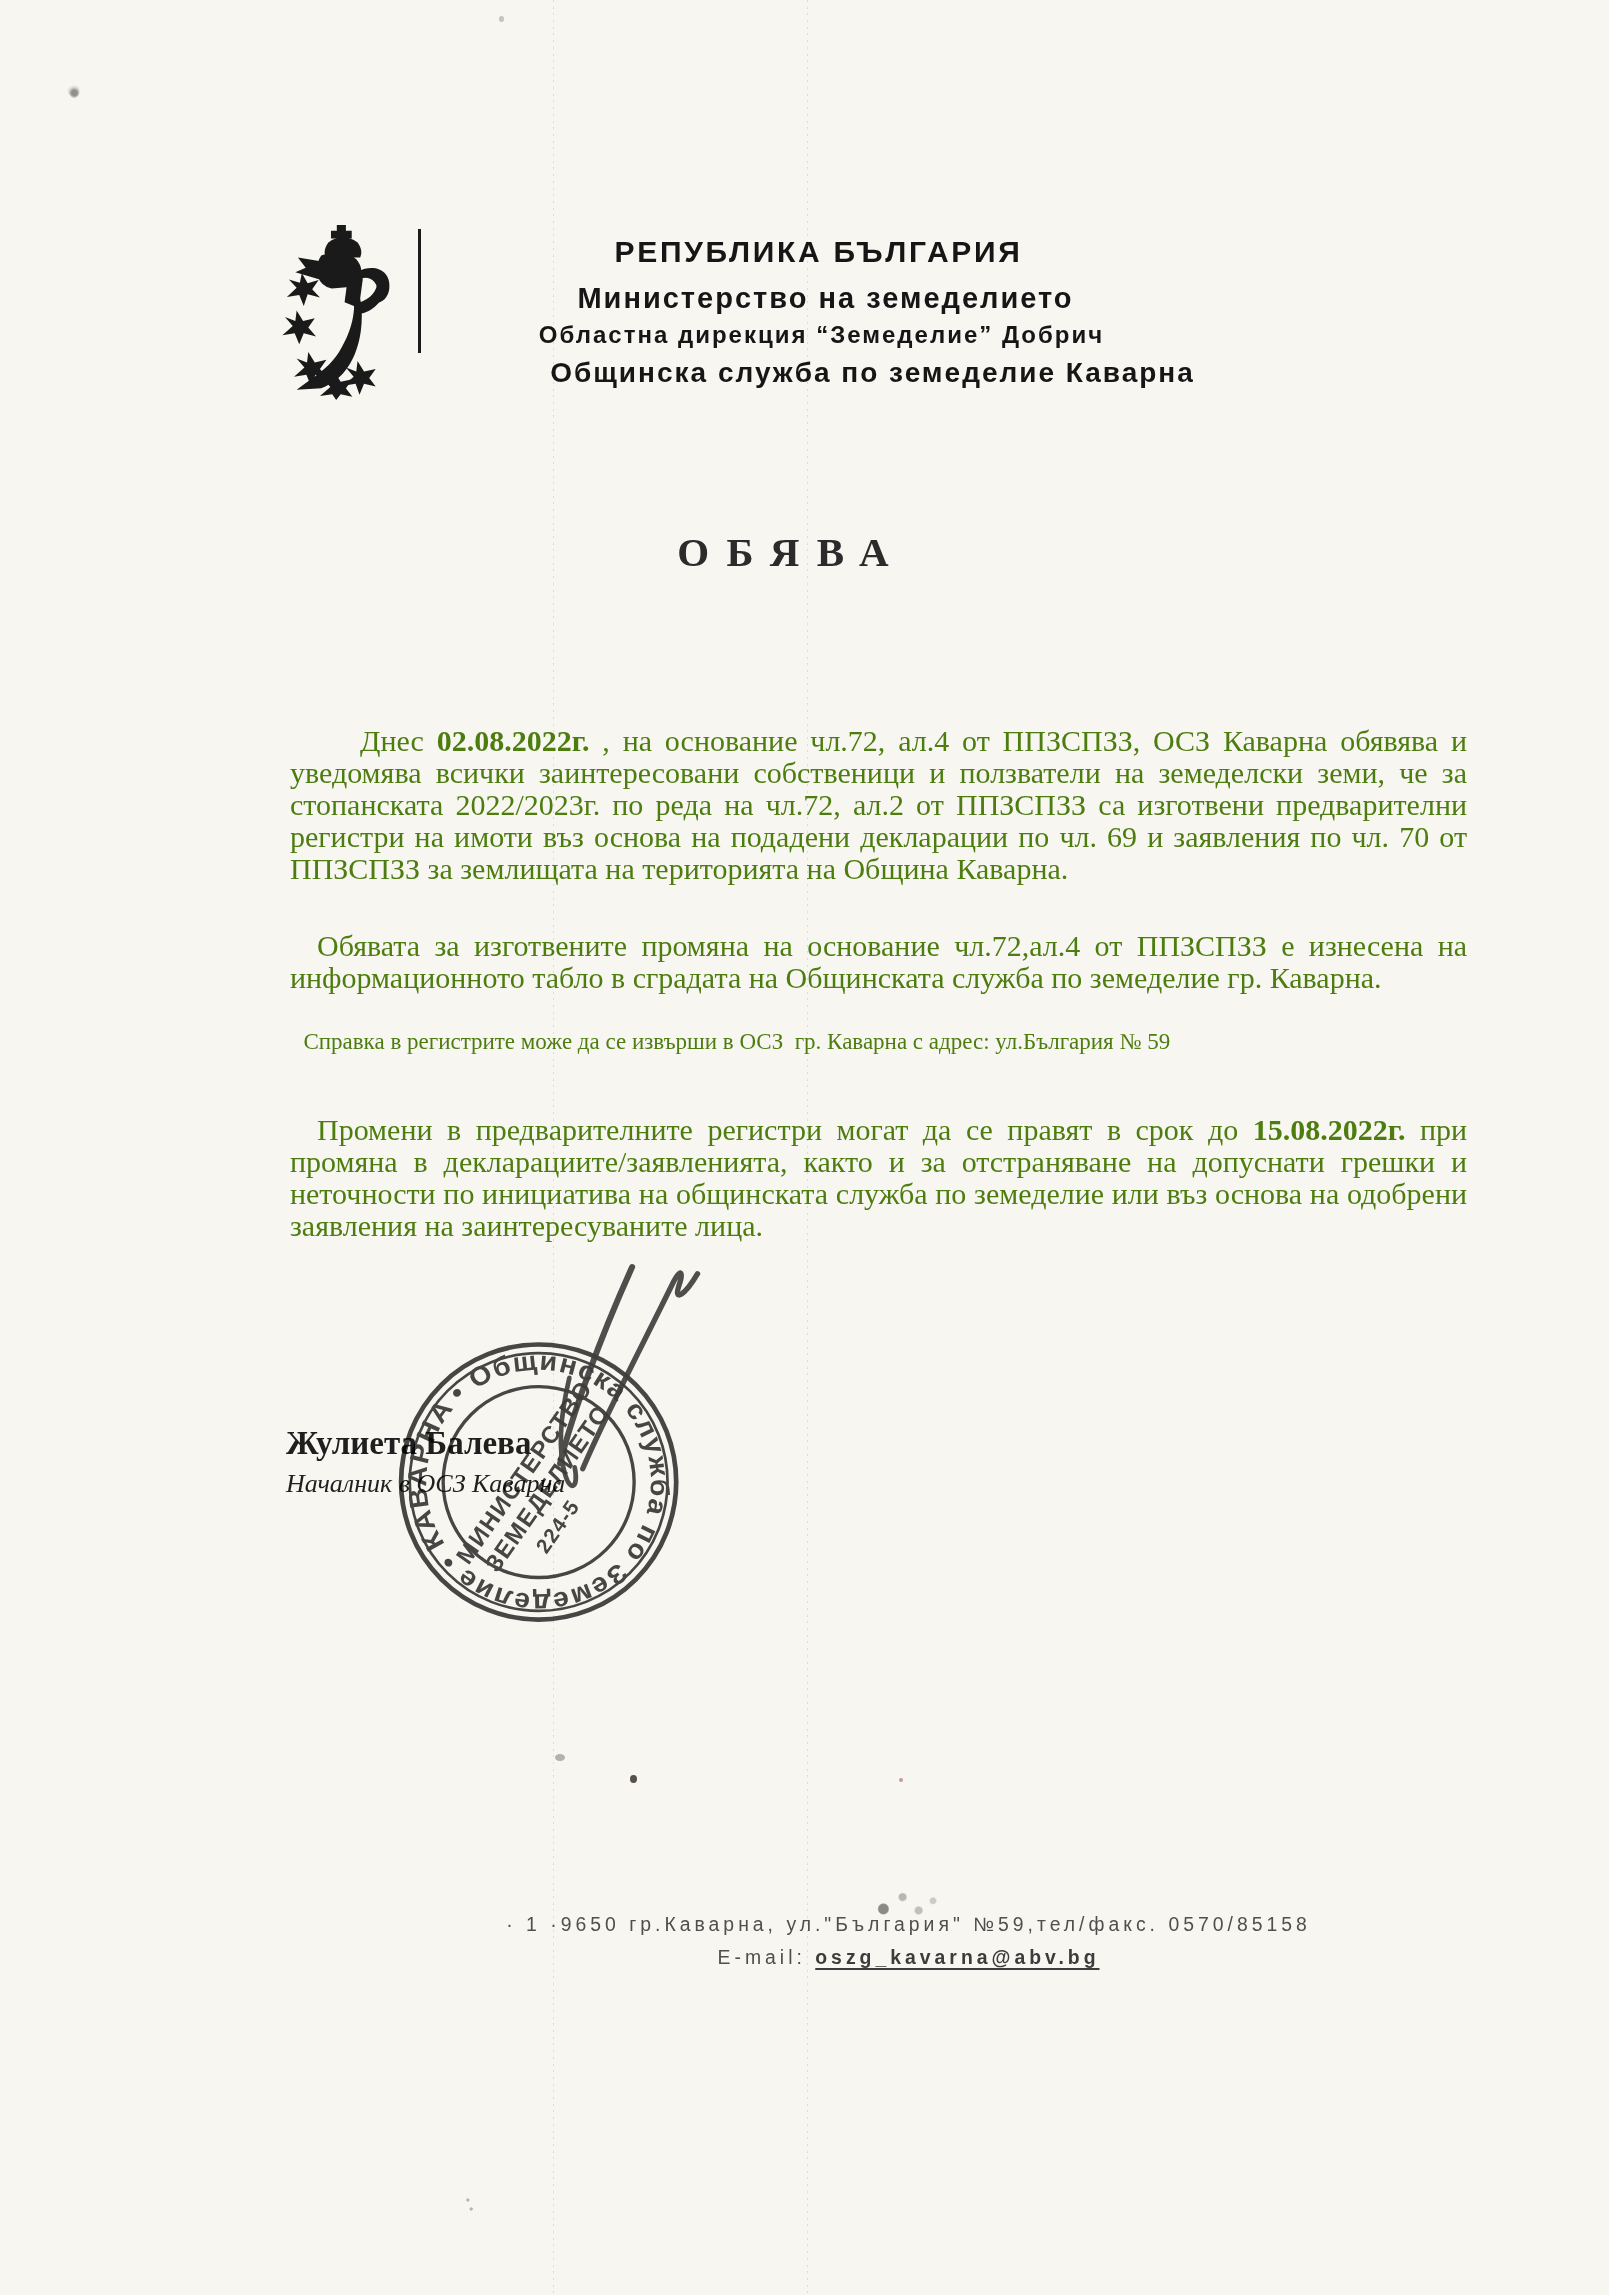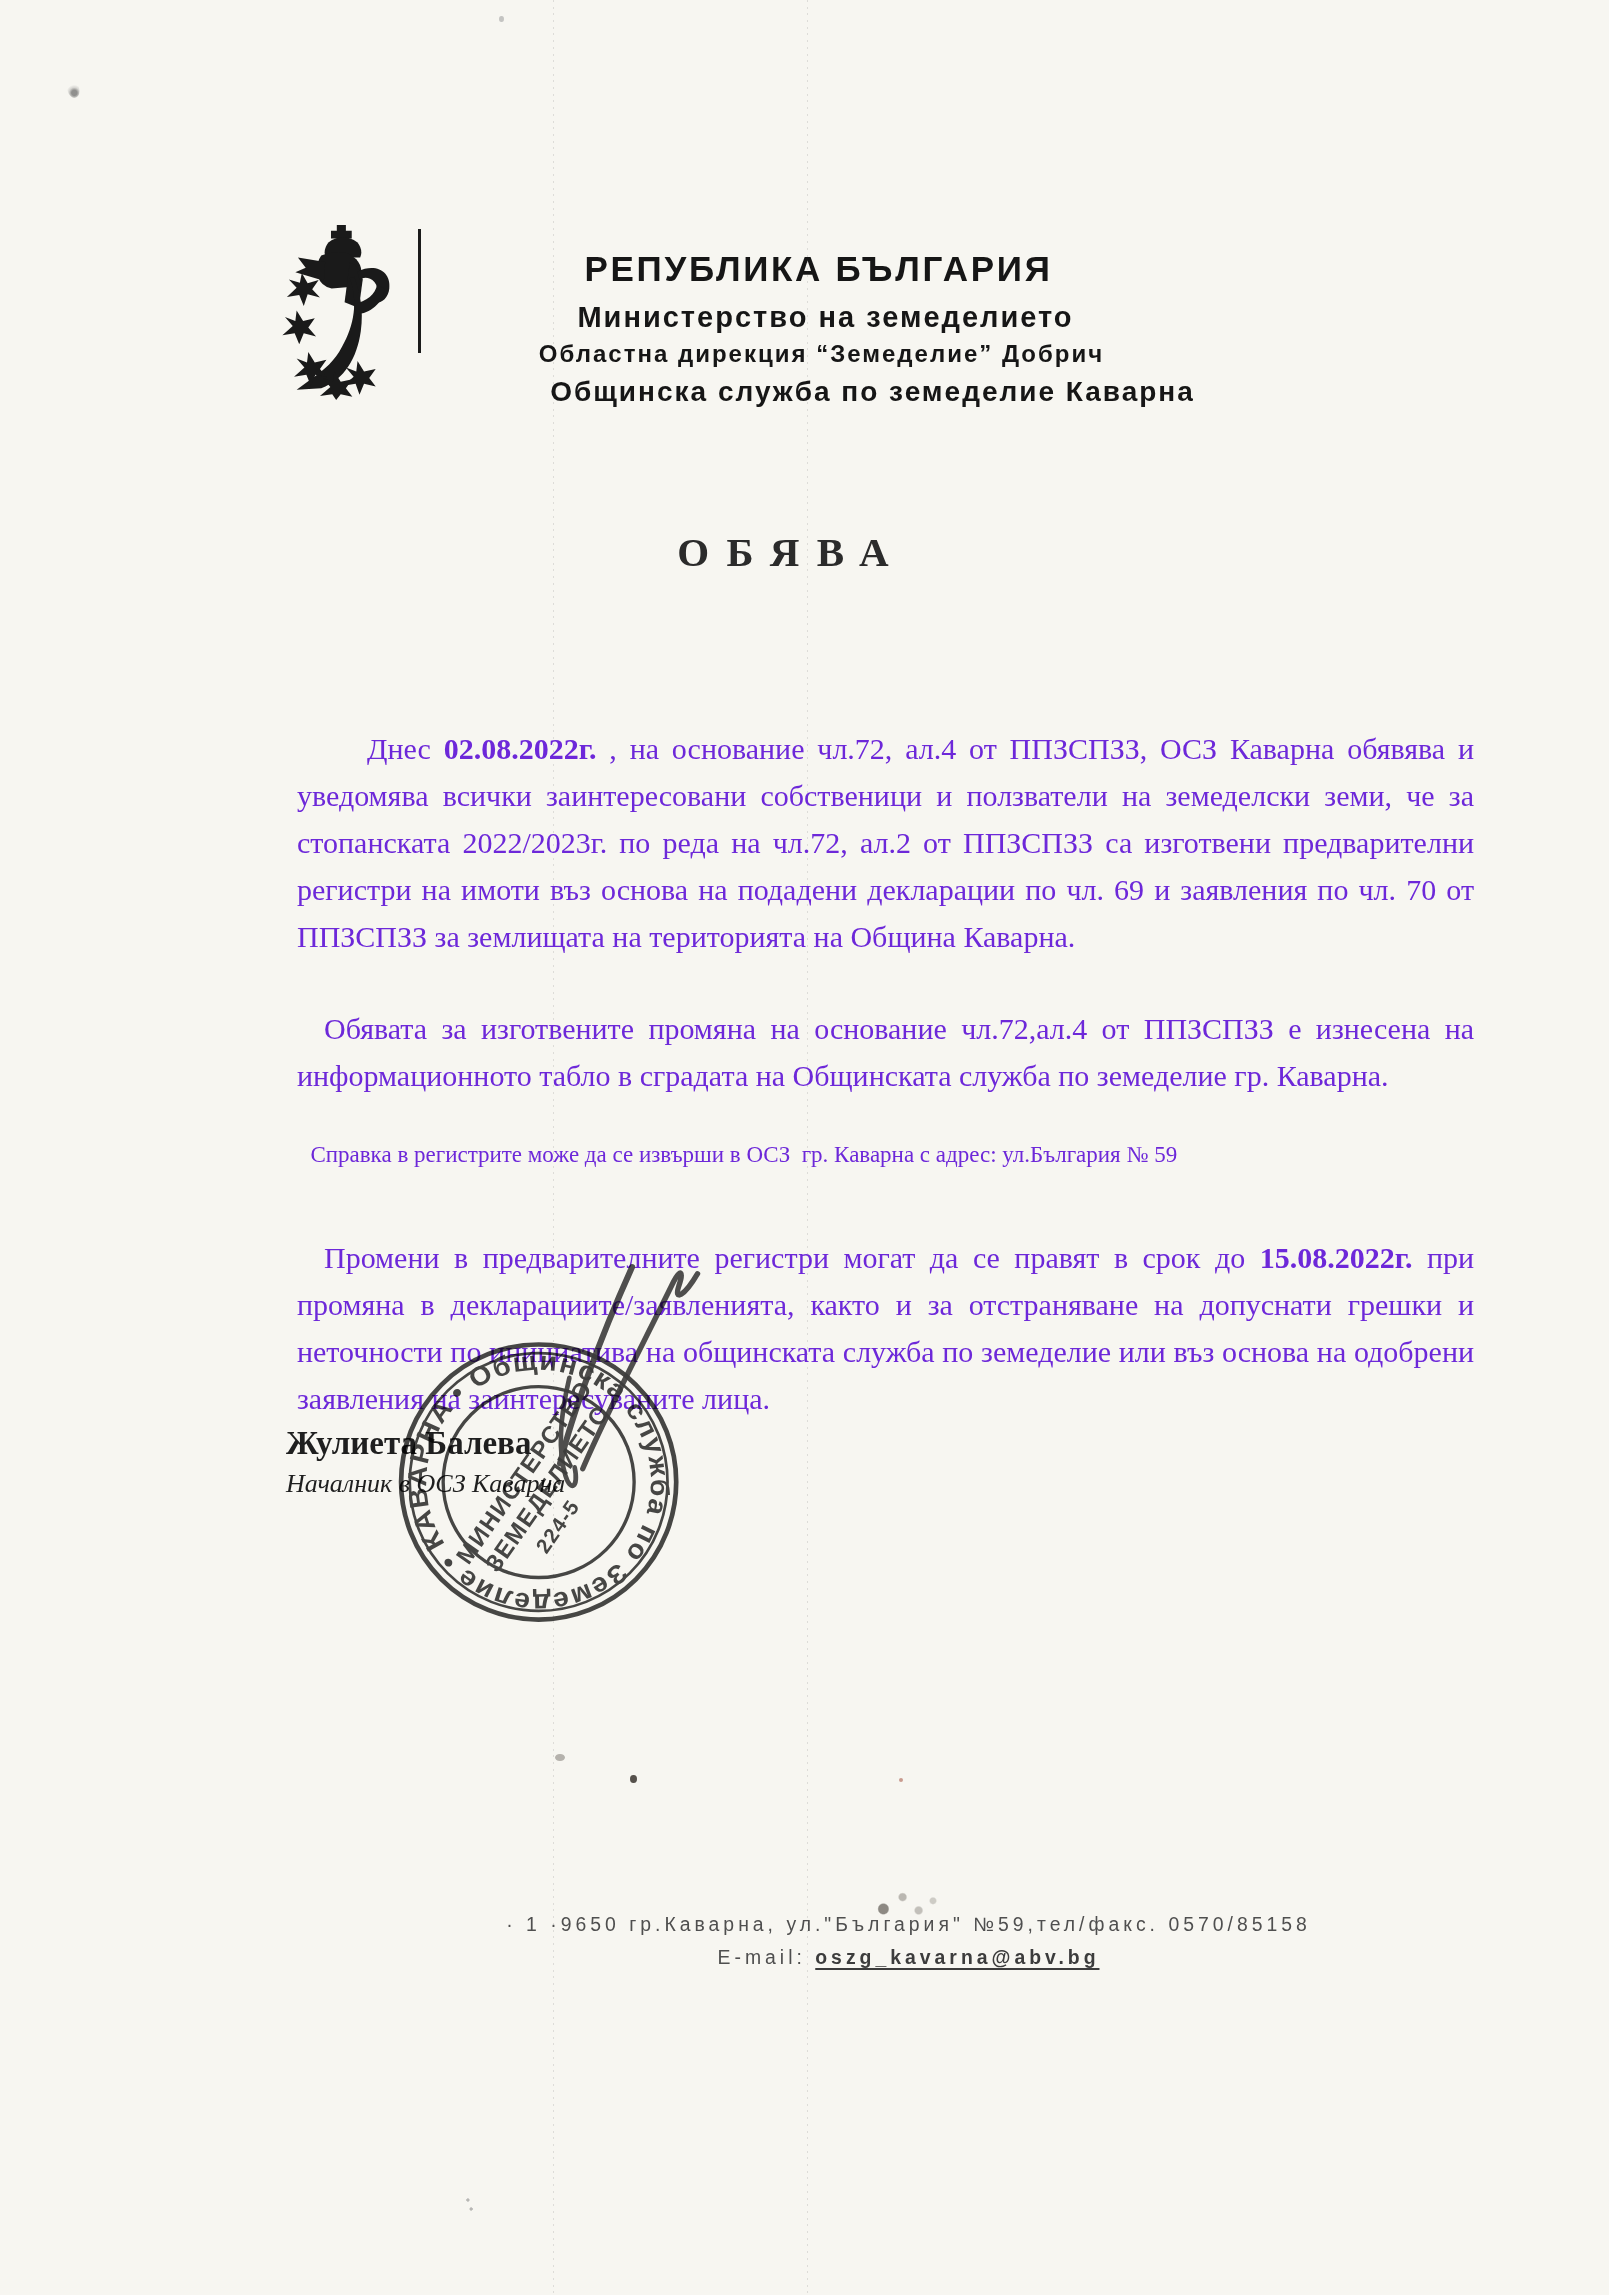--- a/index.html
+++ b/index.html
@@ -8,31 +8,31 @@
   
   .fold{position:absolute;top:0;width:1.3px;height:2295px;opacity:.38;
         background:repeating-linear-gradient(to bottom,rgba(110,110,110,.5) 0 2px,transparent 2px 6.7px);}
   .fold1{left:553px;} .fold2{left:807px;}
   
   .lion{position:absolute;left:277px;top:225px;}
   .divider{position:absolute;left:418px;top:229px;width:3.3px;height:124px;background:#1b1b1b;}
   .head-lines{position:absolute;left:441px;top:233px;width:835px;text-align:center;
               font-family:"Liberation Sans",sans-serif;font-weight:bold;color:#161616;}
   .hl{line-height:1;white-space:nowrap;}
-  .hl1{font-size:35px;letter-spacing:2.7px;margin-top:18px;transform:translateX(-40px);}
+  .hl1{font-size:30px;letter-spacing:2.7px;margin-top:4px;transform:translateX(-40px);}
   .hl2{font-size:29px;letter-spacing:2px;margin-top:17.4px;transform:translateX(-33px);}
   .hl3{font-size:24px;letter-spacing:2px;margin-top:10px;transform:translateX(-37px);}
   .hl4{font-size:28px;letter-spacing:2px;margin-top:11.4px;transform:translateX(14px);}
   
   .doc-title{position:absolute;left:0;top:528px;width:1610px;margin:0;text-align:center;
              font-family:"Liberation Serif",serif;font-weight:bold;font-size:41px;
              letter-spacing:17.4px;color:#2b2b2b;transform:translateX(-13.4px);}
   
-  .body-text{position:absolute;left:297px;top:725px;width:1177px;font-size:30px;line-height:47px;
-             text-align:justify;color:#6d28d9;}
+  .body-text{position:absolute;left:290px;top:725px;width:1177px;font-size:30px;line-height:32px;
+             text-align:justify;color:#4d7c0f;}
   .para{margin:0;}
   .p1{text-indent:70px;}
   .p2{margin-top:45px;text-indent:27px;}
   .p3{margin-top:32px;text-indent:13.4px;white-space:pre;text-align:left;font-size:23px;}
   .p4{margin-top:56px;text-indent:27px;}
   .b{font-weight:bold;}
   
   .sig{position:absolute;left:286px;top:1383px;color:#1f1f1f;margin-top:44px;}
   .sig-name{font-size:33px;font-weight:bold;line-height:1;white-space:nowrap;}
   .sig-role{font-size:26px;font-style:italic;line-height:1;margin-top:11.4px;white-space:nowrap;}

